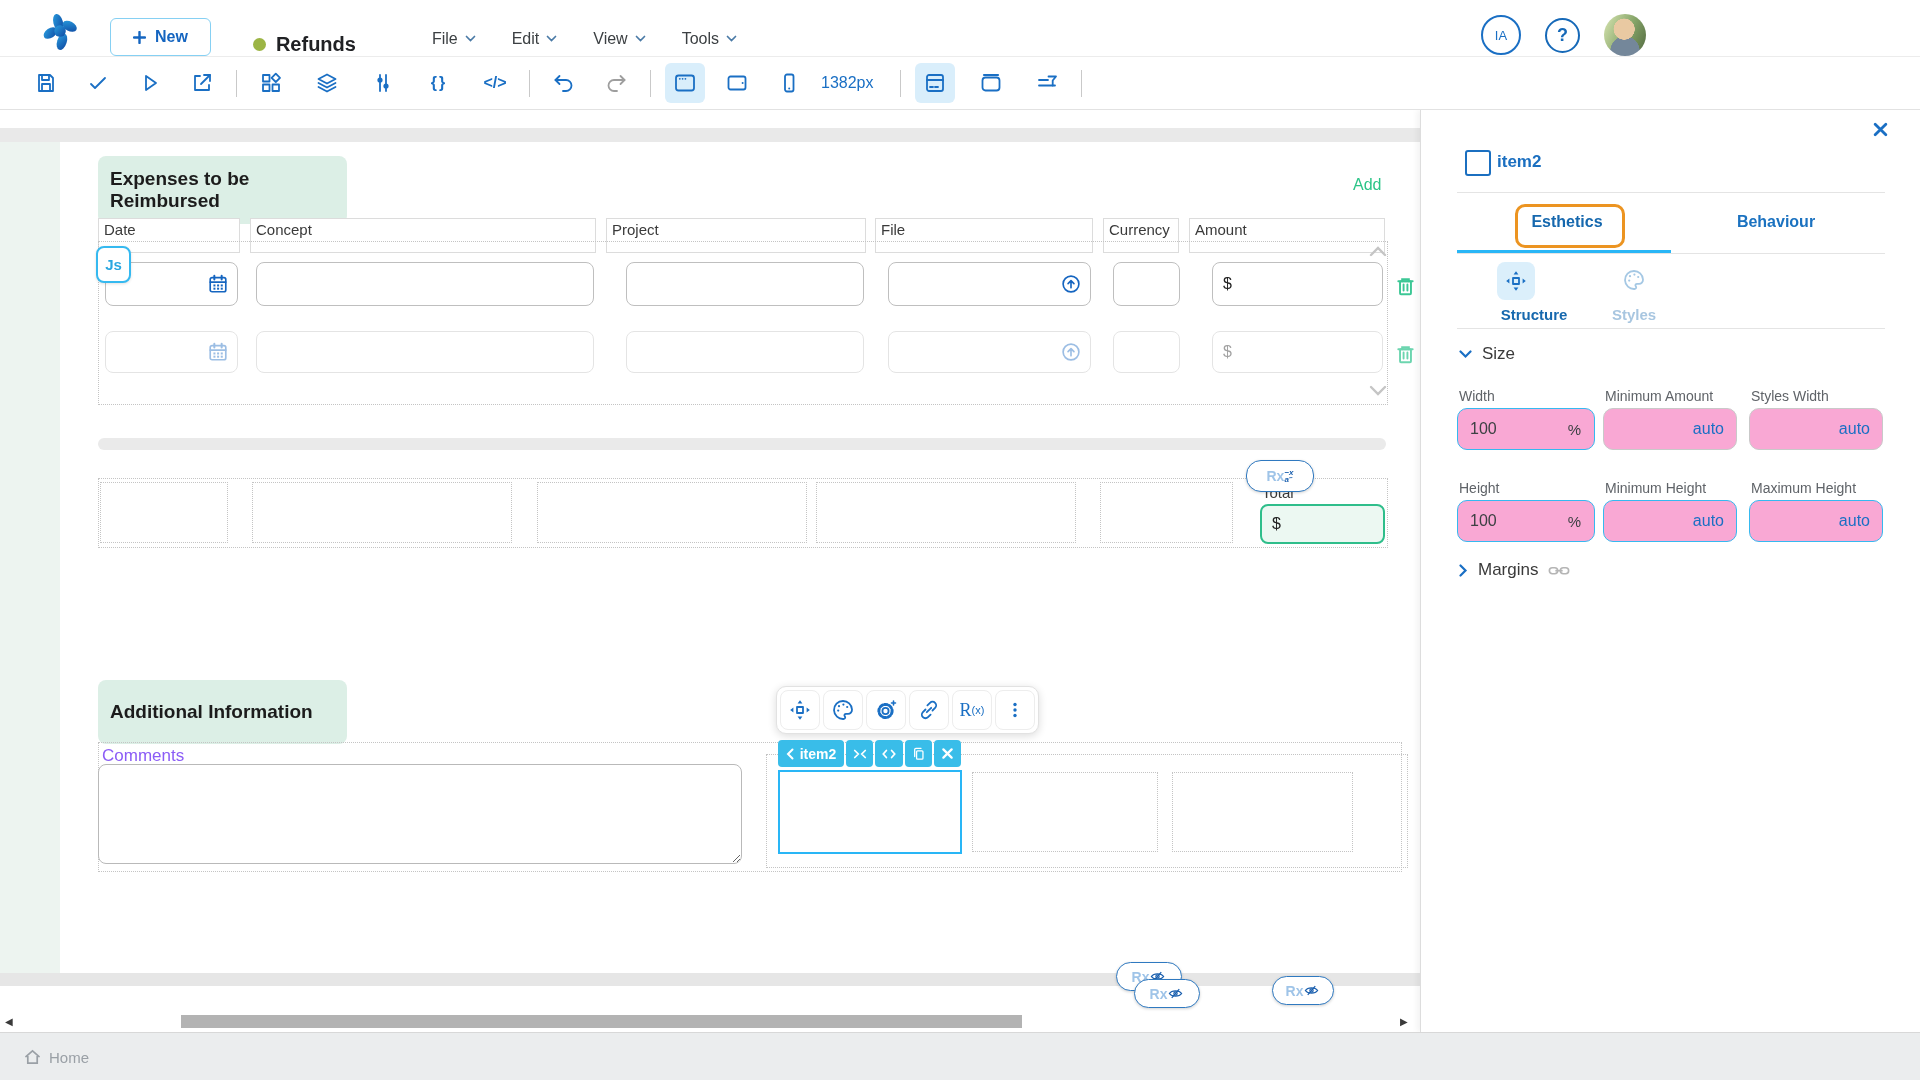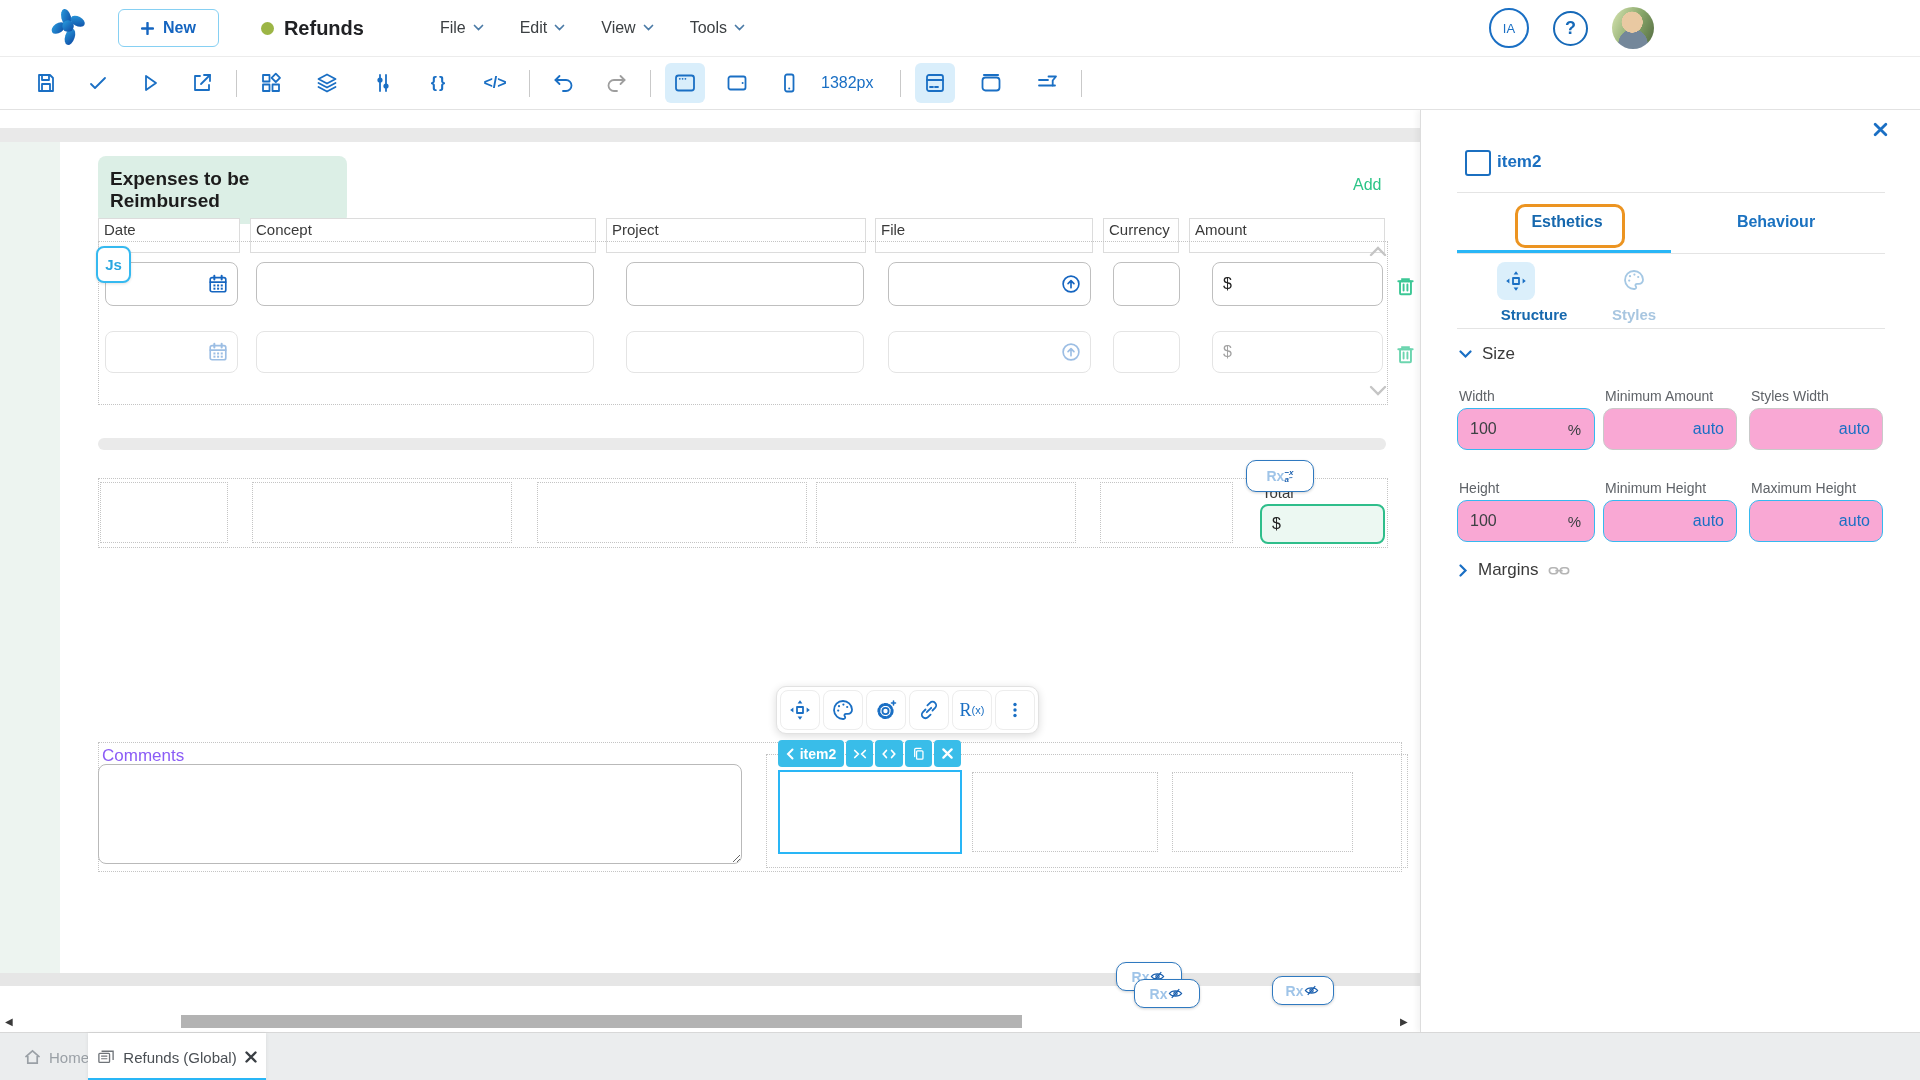--- a/index.html
+++ b/index.html
@@ -1,20 +1,20 @@
 <!DOCTYPE html>
 <html><head>
 <meta charset="utf-8">
 <style>
   html,body{margin:0;padding:0}
   body{width:1920px;height:1080px;font-family:"Liberation Sans",sans-serif;background:#fff}
   .app{position:relative;width:1920px;height:1080px;overflow:hidden;background:#fff}
   .abs{position:absolute}
   
-  .topbar{position:absolute;top:0;left:12px;width:1672px;height:56px;background:#fff;display:flex;align-items:center;z-index:30}
+  .topbar{position:absolute;top:0;left:4px;width:1672px;height:56px;background:#fff;display:flex;align-items:flex-end;z-index:30}
   .logo{margin-left:34px;width:46px;height:46px}
   .new-btn{margin-left:26px;display:flex;align-items:center;gap:9px;height:38px;padding:0 22px;border:1.5px solid #86d0f3;border-radius:6px;color:#1565c0;font-weight:bold;font-size:16px;background:#fff;cursor:pointer}
   .app-title{display:flex;align-items:center;gap:10px;margin-left:42px}
   .dot{width:13px;height:13px;border-radius:50%;background:#9cb545}
   .app-title b{font-size:20px;color:#202124}
   .menus{display:flex;gap:16px;margin-left:66px}
   .menu{display:flex;align-items:center;gap:7px;padding:8px 10px;font-size:16px;color:#3c4043;cursor:pointer}
   .top-right{margin-left:auto;display:flex;align-items:center;gap:24px;margin-right:30px}
   .ia{width:36px;height:36px;border:2.2px solid #1a6fc4;border-radius:50%;display:flex;align-items:center;justify-content:center;color:#1a6fc4;font-weight:normal;font-size:13px}
   .help{width:31px;height:31px;border:2.6px solid #1669b8;border-radius:50%;display:flex;align-items:center;justify-content:center;color:#1669b8;font-weight:bold;font-size:18px}
@@ -37,21 +37,21 @@
   .band-bottom{position:absolute;left:0;top:863px;width:1420px;height:13px;background:#e6e6e6}
   .mintstrip{position:absolute;left:0;top:32px;width:60px;height:831px;background:#edf4f0}
   .page{position:absolute;left:60px;top:32px;width:1360px;height:831px;background:#fff;border-radius:14px 0 0 0}
   .sec-title{position:absolute;background:#dcefe6;border-radius:8px;display:flex;align-items:center;padding-left:12px;font-size:19px;font-weight:bold;color:#1c1c1c;box-sizing:border-box}
   .hcell{position:absolute;height:35px;background:#fff;border:1px solid #dcdcdc;font-size:15px;color:#3a3a3a;line-height:21px;padding-left:5px;box-sizing:border-box}
   .dotted{border:1px dotted #c4c4c4}
   .fbox{position:absolute;background:#fff;border:1px solid #bfbfbf;border-radius:8px;box-sizing:border-box;display:flex;align-items:center}
   .ghost{opacity:.42}
   .addlink{position:absolute;color:#2bc487;font-size:16px;cursor:pointer}
   .jsbadge{position:absolute;width:31px;height:33px;background:#fff;border:2px solid #35b9f0;border-radius:8px;color:#2aa7e0;font-weight:bold;font-size:15px;display:flex;align-items:center;justify-content:center;box-shadow:0 1px 3px rgba(0,0,0,.12);z-index:5}
-  .badge{position:absolute;background:#fff;border:1.6px solid #2f79c0;border-radius:10px;display:flex;align-items:center;justify-content:center;gap:0;font-weight:bold;color:#9fc4e8;font-size:14px;box-shadow:0 1px 3px rgba(0,0,0,.18);z-index:8}
+  .badge{position:absolute;background:#fff;border:1.6px solid #2f79c0;border-radius:15px;display:flex;align-items:center;justify-content:center;gap:0;font-weight:bold;color:#9fc4e8;font-size:14px;box-shadow:0 1px 3px rgba(0,0,0,.18);z-index:8}
   .tr-ic{display:grid;line-height:7px;font-size:8px;color:#1a5fae;font-weight:bold;text-align:left}
   .greenfield{position:absolute;border:2px solid #2fbe8b;background:#ecf8f2;border-radius:8px;display:flex;align-items:center;padding-left:10px;font-size:16px;color:#222;box-sizing:border-box}
   .ftb{position:absolute;display:flex;align-items:center;gap:3px;background:#fff;border:1px solid #e2e2e2;border-radius:10px;padding:3px;box-shadow:0 2px 8px rgba(0,0,0,.14);z-index:10}
   .fbtn{width:38px;height:38px;border:1px solid #ededed;border-radius:8px;display:flex;align-items:center;justify-content:center;background:#fff;color:#1a6fc4;cursor:pointer}
   .rx-label{font-size:18px;color:#1a6fc4;font-family:"Liberation Serif",serif}
   .rx-sub{font-size:11px;color:#1a6fc4}
   .tagbar{position:absolute;display:flex;gap:2px;z-index:10}
   .tagseg{height:27px;background:#39bde9;border-radius:4px;color:#fff;font-weight:bold;font-size:14px;display:flex;align-items:center;justify-content:center;cursor:pointer}
   .selbox{position:absolute;background:#fff;box-sizing:border-box}
   .comments{position:absolute;border:1px solid #b9b9b9;border-radius:8px;resize:vertical;box-sizing:border-box;background:#fff;font-family:"Liberation Sans",sans-serif}
@@ -390,20 +390,23 @@
         <span>$</span>
       </div>
       <div class="badge" style="left:1186px;top:318px;width:66px;height:30px">
         <span>Rx</span>
         <span class="tr-ic">
             <i>−x</i>
             <i>a˝</i>
           </span>
       </div>
 
+      <div class="sec-title" style="left:38px;top:538px;width:249px;height:64px">
+        <span>Additional Information</span>
+      </div>
       <div class="abs dotted" style="left:38px;top:600px;width:1302px;height:128px"></div>
       <span class="abs" style="left:42px;top:604px;font-size:17px;color:#8b5cf6">Comments</span>
       <textarea class="comments" style="left: 38px; top: 622px; width: 644px; height: 100px;"></textarea>
 
       <div class="ftb" style="left:716px;top:544px">
         <div class="fbtn">
             <svg class="ic" width="24" height="24" viewBox="0 0 24 24">
               <rect x="9" y="9" width="6" height="6"></rect>
               <path class="f" d="M12 2.2l2.4 3.2H9.6z"></path>
               <path class="f" d="M12 21.8l2.4-3.2H9.6z"></path>
@@ -610,27 +613,15 @@
   </div>
 
   <div class="bottombar">
     <div class="htab">
       <svg width="17" height="16" viewBox="0 0 18 17">
           <path d="M2 8l7-6 7 6" stroke="#9aa0a6" stroke-width="1.8" fill="none" stroke-linecap="round"></path>
           <path d="M4 7.5V15h10V7.5" stroke="#9aa0a6" stroke-width="1.8" fill="none"></path>
         </svg>
       <span>Home</span>
     </div>
-    <div class="atab">
-      <svg width="18" height="16" viewBox="0 0 20 18">
-          <rect x="2" y="5" width="12" height="10" rx="1" stroke="#6f7479" stroke-width="1.5" fill="none"></rect>
-          <path d="M5 2.5h13v10" stroke="#6f7479" stroke-width="1.5" fill="none"></path>
-          <path d="M4.5 8h7M4.5 11h7" stroke="#6f7479" stroke-width="1.2"></path>
-        </svg>
-      <span>Refunds (Global)</span>
-      <svg width="12" height="12" viewBox="0 0 12 12">
-          <path d="M1.5 1.5l9 9M10.5 1.5l-9 9" stroke="#3a3f44" stroke-width="2.4" stroke-linecap="round"></path>
-        </svg>
-      <div class="under"></div>
-    </div>
   </div>
 
 </div>
 
 </body></html>

